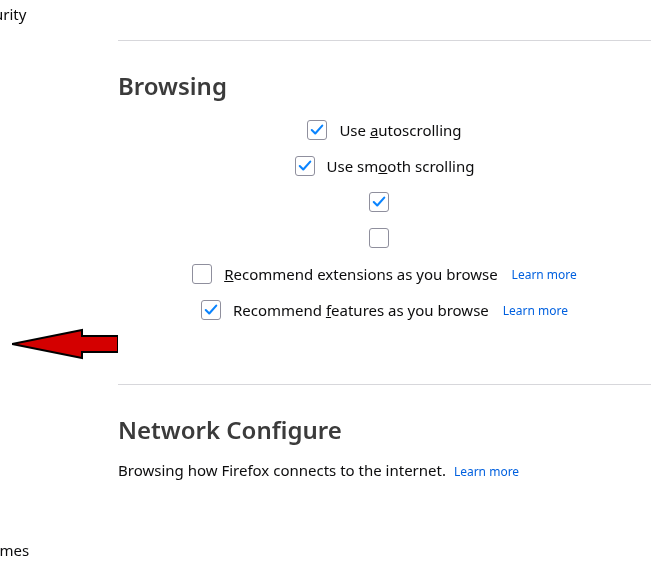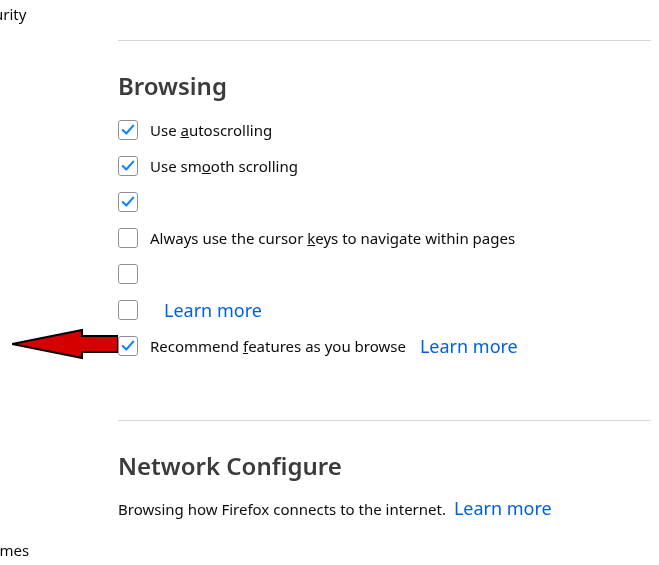--- a/index.html
+++ b/index.html
@@ -41,20 +41,21 @@
       font-weight: 600;
       color: #3b3b3b;
       margin-top: 28px;
       margin-bottom: 14px;
     }
     .opt-row {
       display: flex;
       align-items: center;
       margin: 8px 0;
       min-height: 28px;
+      justify-content: center;
     }
     .cb {
       width: 20px;
       height: 20px;
       border: 1px solid #8f8f9d;
       border-radius: 3px;
       margin-right: 12px;
       flex: 0 0 20px;
       display: inline-flex;
       align-items: center;
@@ -67,21 +68,21 @@
     .opt-label {
       font-size: 15px;
       color: #0c0c0d;
       cursor: pointer;
     }
     .opt-label u { text-decoration: underline; }
     .learn {
       color: #0060df;
       margin-left: 14px;
       cursor: pointer;
-      font-size: 18px;
+      font-size: 12px;
     }
     .net-desc {
       font-size: 15px;
       color: #0c0c0d;
       margin-top: 6px;
     }
     .net-desc .learn { margin-left: 4px; }
     .arrow {
       position: absolute;
       left: 12px;
@@ -123,27 +124,24 @@
       </div>
       <div class="opt-row">
         <span class="cb checked">
           <svg width="14" height="14" viewBox="0 0 16 16">
             <path d="M2 8 L6 12 L14 3" stroke="#0a84ff" stroke-width="2.4" fill="none" stroke-linecap="round" stroke-linejoin="round"></path>
           </svg>
         </span>
       </div>
       <div class="opt-row">
         <span class="cb"></span>
-        <span class="opt-label">Always use the cursor <u>k</u>eys to navigate within pages</span>
       </div>
       <div class="opt-row">
         <span class="cb"></span>
-      </div>
-      <div class="opt-row">
-        <span class="cb"></span>
+        <span class="opt-label"><u>R</u>ecommend extensions as you browse</span>
         <span class="learn">Learn more</span>
       </div>
       <div class="opt-row">
         <span class="cb checked">
           <svg width="14" height="14" viewBox="0 0 16 16">
             <path d="M2 8 L6 12 L14 3" stroke="#0a84ff" stroke-width="2.4" fill="none" stroke-linecap="round" stroke-linejoin="round"></path>
           </svg>
         </span>
         <span class="opt-label">Recommend <u>f</u>eatures as you browse</span>
         <span class="learn">Learn more</span>

